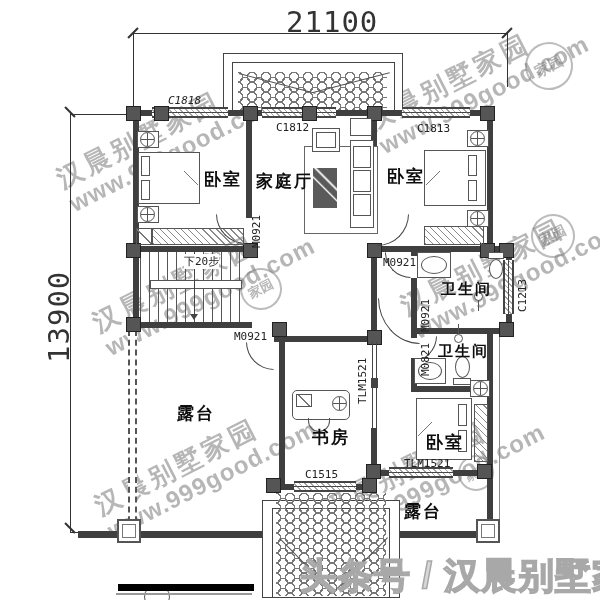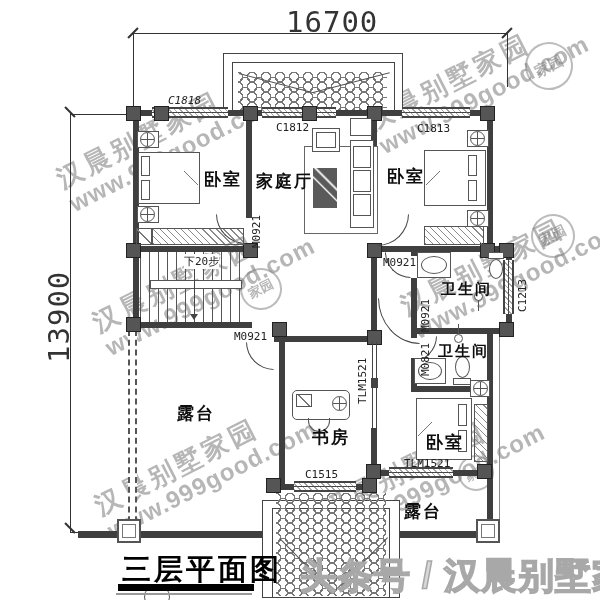--- a/index.html
+++ b/index.html
@@ -86,21 +86,21 @@
   </div>
   <div class="wm" style="left:318px;top:498px;">
     <div class="l1">汉晨别墅家园</div>
     <div class="l2">www.999good.com</div>
   </div>
   <div class="seal" style="left:525px;top:42px;width:44px;height:44px;font-size:15px;">家园</div>
   <div class="seal" style="left:531px;top:214px;width:40px;height:40px;font-size:14px;">家园</div>
   <div class="seal" style="left:240px;top:268px;width:38px;height:38px;font-size:13px;">家园</div>
   <div class="seal" style="left:458px;top:455px;width:32px;height:32px;font-size:11px;">家园</div>
 
-  <div class="dimtext" style="left:286px;top:5px;">16700</div>
+  <div class="dimtext" style="left:286px;top:5px;">21100</div>
   <div class="thin" style="left:133px;top:33px;width:375px;height:1px;background:#333;"></div>
   <div class="thin" style="left:133px;top:33px;width:1px;height:77px;background:#333;"></div>
   <div class="thin" style="left:507px;top:33px;width:1px;height:54px;background:#333;"></div>
   <div class="tick" style="left:126px;top:32px;transform:rotate(-45deg);"></div>
   <div class="tick" style="left:500px;top:32px;transform:rotate(-45deg);"></div>
 
   <div class="dimtext vlabel" style="left:42px;top:243px;height:120px;">13900</div>
   <div class="thin" style="left:70px;top:112px;width:1px;height:421px;background:#333;"></div>
   <div class="thin" style="left:70px;top:114px;width:64px;height:1px;background:#333;"></div>
   <div class="thin" style="left:70px;top:532px;width:55px;height:1px;background:#333;"></div>
@@ -272,19 +272,18 @@
   <div class="cadlabel vlabel" style="left:516px;top:262px;height:50px;">C1213</div>
   <div class="cadlabel" style="left:305px;top:468px;">C1515</div>
   <div class="cadlabel vlabel" style="left:356px;top:344px;height:60px;">TLM1521</div>
   <div class="cadlabel" style="left:404px;top:457px;">TLM1521</div>
   <div class="cadlabel vlabel" style="left:250px;top:208px;height:40px;">M0921</div>
   <div class="cadlabel" style="left:383px;top:256px;">M0921</div>
   <div class="cadlabel" style="left:234px;top:330px;">M0921</div>
   <div class="cadlabel vlabel" style="left:419px;top:292px;height:40px;">M0921</div>
   <div class="cadlabel vlabel" style="left:419px;top:336px;height:40px;">M0821</div>
 
-  <div class="title" style="left:122px;top:550px;">三层平面图</div>
   <div class="abs" style="left:118px;top:584px;width:136px;height:7px;background:#000;"></div>
   <div class="abs" style="left:116px;top:593px;width:136px;height:2px;background:#9a9a9a;"></div>
 
   <div class="footerwm" style="left:300px;top:552px;">头条号 / 汉晨别墅家园</div>
 
 </div>
 
 </body></html>

